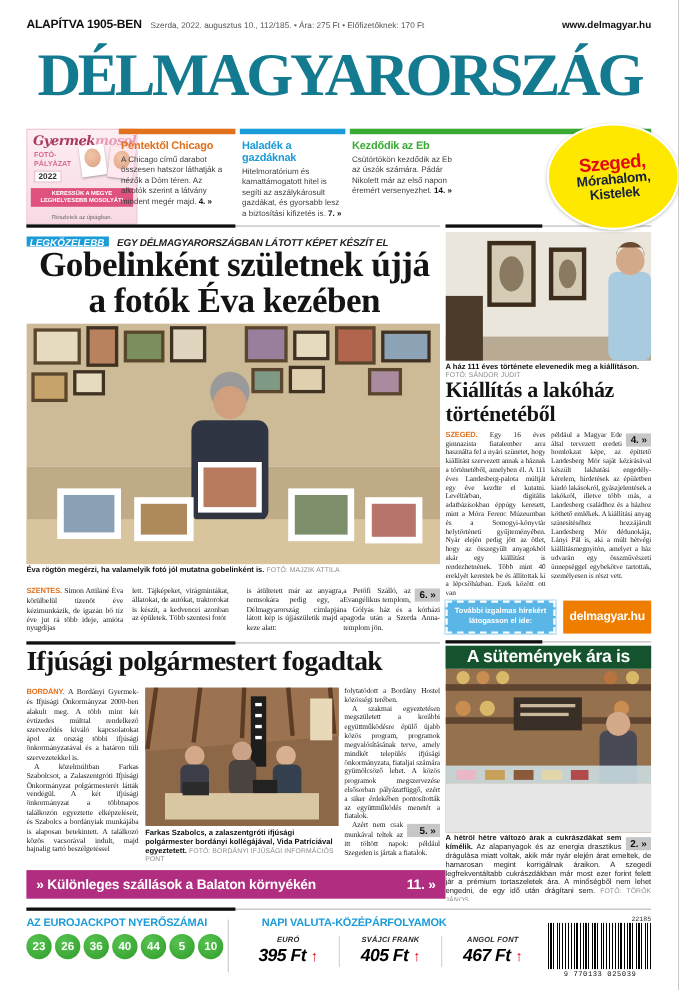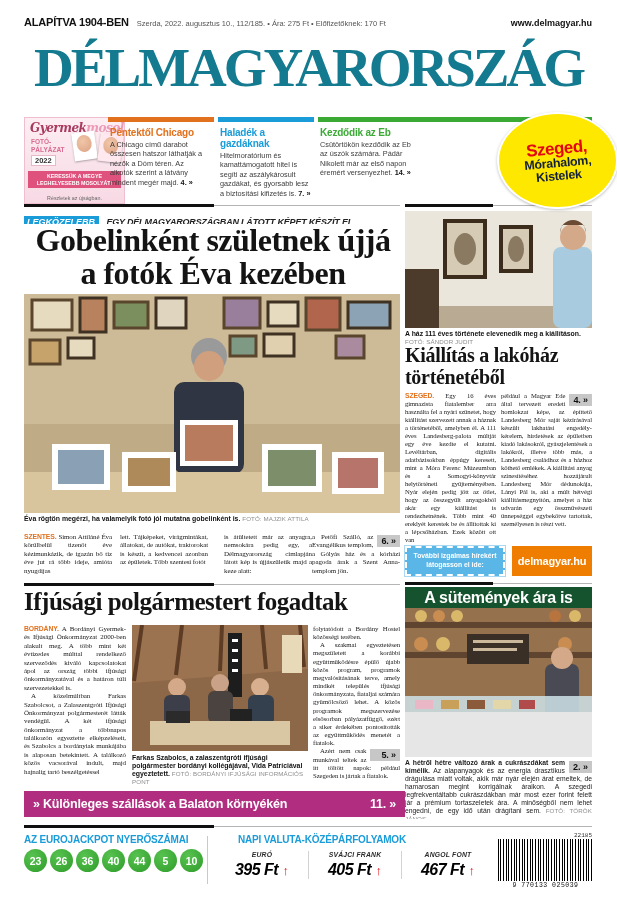--- a/index.html
+++ b/index.html
@@ -122,21 +122,21 @@
            background:repeating-linear-gradient(90deg,#000 0 1px,#fff 1px 2px,#000 2px 3.5px,#fff 3.5px 5px,#000 5px 5.8px,#fff 5.8px 8px);}
   .bc-num{position:absolute;top:50px;left:0;width:95px;text-align:center;font-size:6.5px;
           font-family:"Liberation Mono",monospace;color:#111;letter-spacing:0.5px;}
 </style>
 </head>
 <body>
 
 <div class="page">
 
   <div class="abs topbar">
-    <span class="founded">ALAPÍTVA 1904-BEN</span>
+    <span class="founded">ALAPÍTVA 1905-BEN</span>
     <span class="dateline">Szerda, 2022. augusztus 10., 112/185.  •  Ára: 275 Ft  •  Előfizetőknek: 170 Ft</span>
     <span class="website">www.delmagyar.hu</span>
   </div>
 
   <div class="abs masthead">DÉLMAGYARORSZÁG</div>
 
   <div class="abs gpromo">
     <div class="gp-title">
       <span class="a">Gyermek</span><span class="b">mosoly</span>
     </div>
@@ -242,21 +242,21 @@
     <span>Simon Attiláné Éva körülbelül tizenöt éve kézimunkázik, de igazán bő tíz éve jut rá több ideje, amióta nyugdíjas</span>
   </div>
   <div class="abs jtext" style="top:533px;left:120px;width:88px;height:50px;">
     <span>lett. Tájképeket, virágmintákat, állatokat, de autókat, traktorokat is készít, a kedvencei azonban az épületek. Több szentesi fotót</span>
   </div>
   <div class="abs jtext" style="top:533px;left:224px;width:88px;height:50px;">
     <span>is átültetett már az anyagra, nemsokára pedig egy, a Délmagyarország címlapján látott kép is újjászületik majd a keze alatt:</span>
   </div>
   <div class="abs jtext" style="top:533px;left:312px;width:88px;height:50px;">
     <span class="pgbox">6. »</span>
-    <span>a Petőfi Szálló, az Evangélikus templom, a Gólyás ház és a kórházi pagoda árak a Szent Anna-templom jön.</span>
+    <span>a Petőfi Szálló, az Evangélikus templom, a Gólyás ház és a kórházi pagoda után a Szerda Anna-templom jön.</span>
   </div>
 
   <svg class="abs photo" style="top:211px;left:405px;" width="187" height="117" viewBox="0 0 187 117">
     <rect x="0" y="0" width="187" height="117" fill="#eae6dc"></rect>
     <rect x="0" y="95" width="187" height="22" fill="#b9ab93"></rect>
     <rect x="0" y="58" width="34" height="59" fill="#4c3a2a"></rect>
     <rect x="40" y="10" width="40" height="56" fill="#d6cbb4" stroke="#3b2c1c" stroke-width="4"></rect>
     <ellipse cx="60" cy="38" rx="11" ry="16" fill="#8a7a62"></ellipse>
     <rect x="96" y="16" width="30" height="44" fill="#d6cbb4" stroke="#3b2c1c" stroke-width="4"></rect>
     <ellipse cx="111" cy="38" rx="8" ry="13" fill="#8a7a62"></ellipse>

